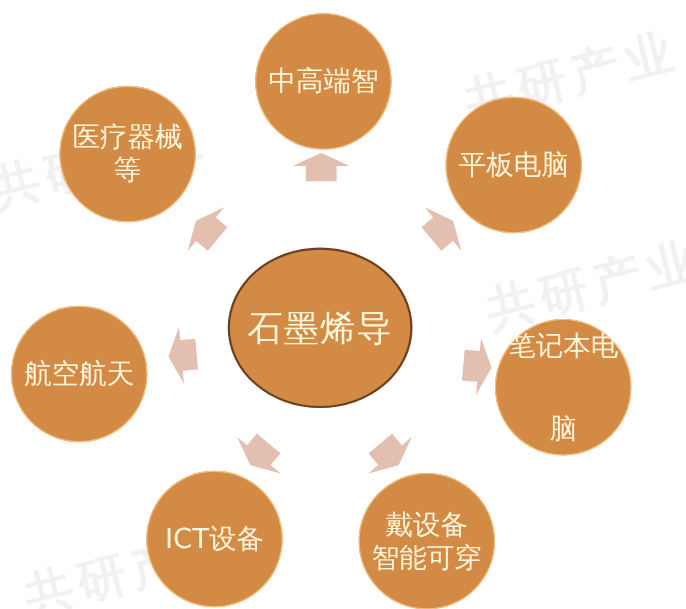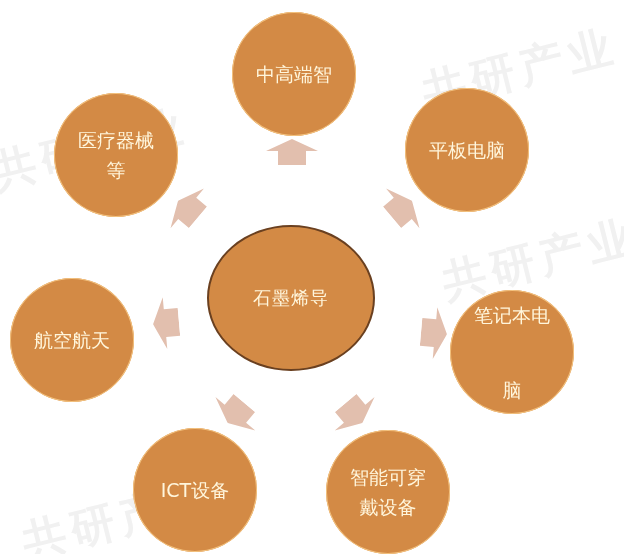--- a/index.html
+++ b/index.html
@@ -13,28 +13,28 @@
     letter-spacing: 6px; transform: rotate(-14deg); white-space: nowrap;
     pointer-events: none;
   }
   .node {
     position: absolute; border-radius: 50%;
     background: #d38a45;
     box-shadow: 0 0 0 1px #f3c27f inset;
     display: flex; flex-direction: column; align-items: center; justify-content: center;
     color: #fff6dc; text-align: center;
   }
-  .node .line { font-size: 19px; line-height: 30px; }
+  .node .line { font-size: 25px; line-height: 30px; }
   .center-node {
     position: absolute; border-radius: 50%;
     background: #d38a45; border: 2px solid #6a4020;
     display: flex; flex-direction: column; align-items: center; justify-content: center;
     color: #fff6dc;
   }
-  .center-node .line { font-size: 18px; line-height: 36px; letter-spacing: 1px; }
+  .center-node .line { font-size: 32px; line-height: 36px; letter-spacing: 1px; }
   .arrow { position: absolute; width: 52px; height: 26px; }
   .arrow svg { width: 100%; height: 100%; display: block; }
 </style>
 </head>
 <body>
 
 <div class="watermark" style="left:420px; top:40px;">共研产业</div>
 <div class="watermark" style="left:440px; top:230px;">共研产业</div>
 <div class="watermark" style="left:-10px; top:120px;">共研产业</div>
 <div class="watermark" style="left:20px; top:490px;">共研产业</div>
@@ -86,28 +86,28 @@
 <div class="node" style="left:405px; top:88px; width:124px; height:124px;align-items:center;">
   <span class="line">平板电脑</span>
 </div>
 
 <div class="node" style="left:450px; top:290px; width:124px; height:124px;gap:45px;">
   <span class="line">笔记本电</span>
   <span class="line">脑</span>
 </div>
 
 <div class="node" style="left:326px; top:430px; width:124px; height:124px;">
+  <span class="line">戴设备</span>
   <span class="line">智能可穿</span>
-  <span class="line">戴设备</span>
 </div>
 
 <div class="node" style="left:133px; top:428px; width:124px; height:124px;">
   <span class="line">ICT设备</span>
 </div>
 
 <div class="node" style="left:10px; top:278px; width:124px; height:124px;">
   <span class="line">航空航天</span>
 </div>
 
-<div class="node" style="left:54px; top:93px; width:124px; height:124px;">
+<div class="node" style="left:54px; top:78px; width:124px; height:124px;">
   <span class="line">医疗器械</span>
   <span class="line">等</span>
 </div>
 
 </body></html>

